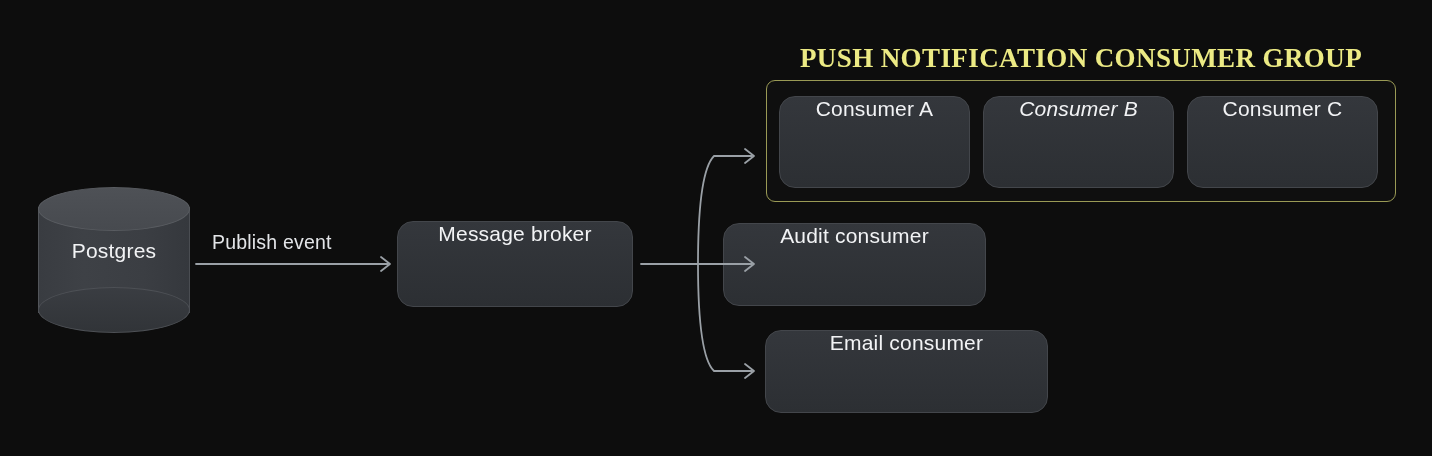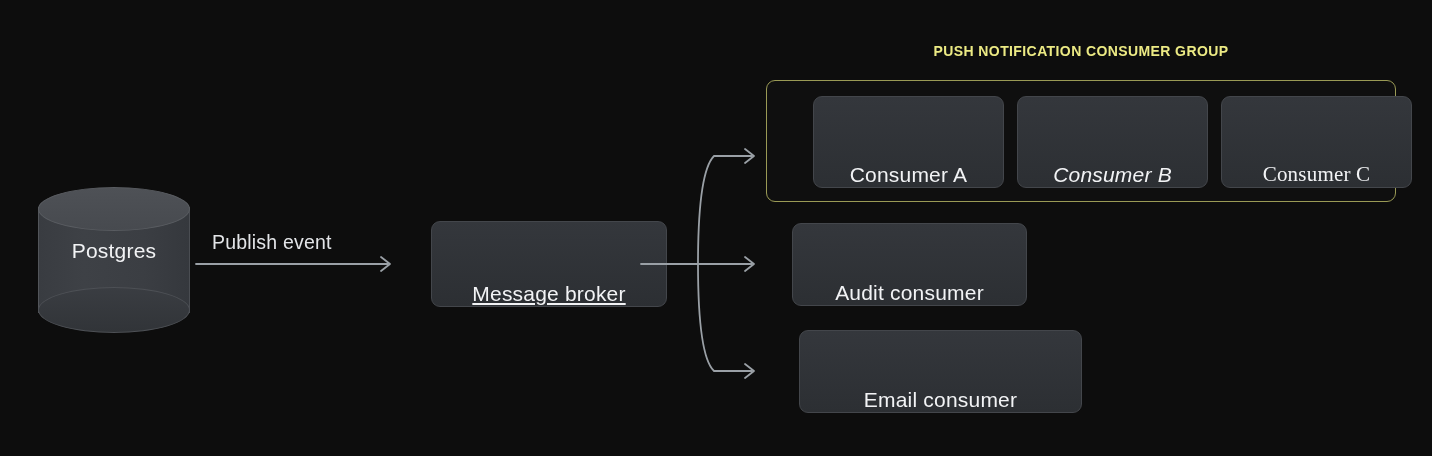--- a/index.html
+++ b/index.html
@@ -67,35 +67,34 @@
     font-size: 21px;
     letter-spacing: .2px;
   }
 
   
   .node {
     position: absolute;
     box-sizing: border-box;
     background: linear-gradient(180deg, #34373c 0%, #2c2f33 100%);
     border: 1px solid #43464b;
-    border-radius: 9px;
+    border-radius: 16px;
     color: #f2f3f5;
     display: flex;
-    align-items: flex-end;
+    align-items: flex-start;
     justify-content: center;
     font-size: 21px;
     letter-spacing: .2px;
-    margin-left: 34px;
   }
 
-  #broker      { left:397px; top:221px; width:236px; height:86px;text-decoration:underline; }
+  #broker      { left:397px; top:221px; width:236px; height:86px; }
   #consumer-a  { left:779px; top:96px;  width:191px; height:92px; }
   #consumer-b  { left:983px; top:96px;  width:191px; height:92px;font-style:italic; }
-  #consumer-c  { left:1187px;top:96px;  width:191px; height:92px;font-family:Liberation Serif, serif; }
-  #audit       { left:758px; top:223px; width:235px; height:83px; }
+  #consumer-c  { left:1187px;top:96px;  width:191px; height:92px; }
+  #audit       { left:723px; top:223px; width:263px; height:83px; }
   #email       { left:765px; top:330px; width:283px; height:83px; }
 
   
   .group-frame {
     position: absolute;
     left: 766px;
     top: 80px;
     width: 630px;
     height: 122px;
     box-sizing: border-box;
@@ -103,23 +102,24 @@
     border-radius: 9px;
     background: #0f0f0f;
   }
   .group-title {
     position: absolute;
     left: 766px;
     top: 43px;
     width: 630px;
     text-align: center;
     color: #ecea84;
-    font-size: 14px;
+    font-size: 27px;
     font-weight: bold;
     letter-spacing: .4px;
+    font-family: Liberation Serif, serif;
   }
 
   
   .edge-label {
     position: absolute;
     left: 212px;
     top: 231px;
     color: #e3e5e8;
     font-size: 19.5px;
     letter-spacing: .2px;

